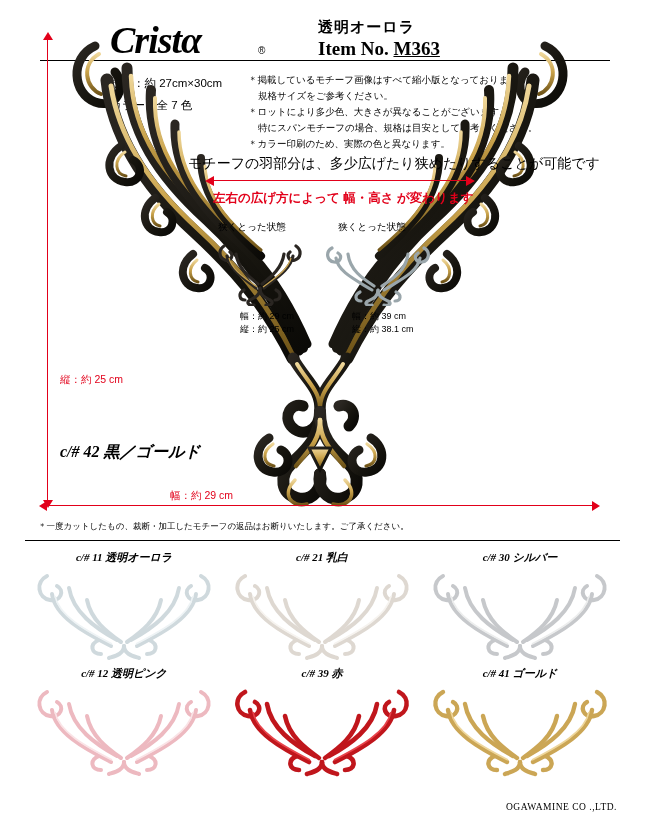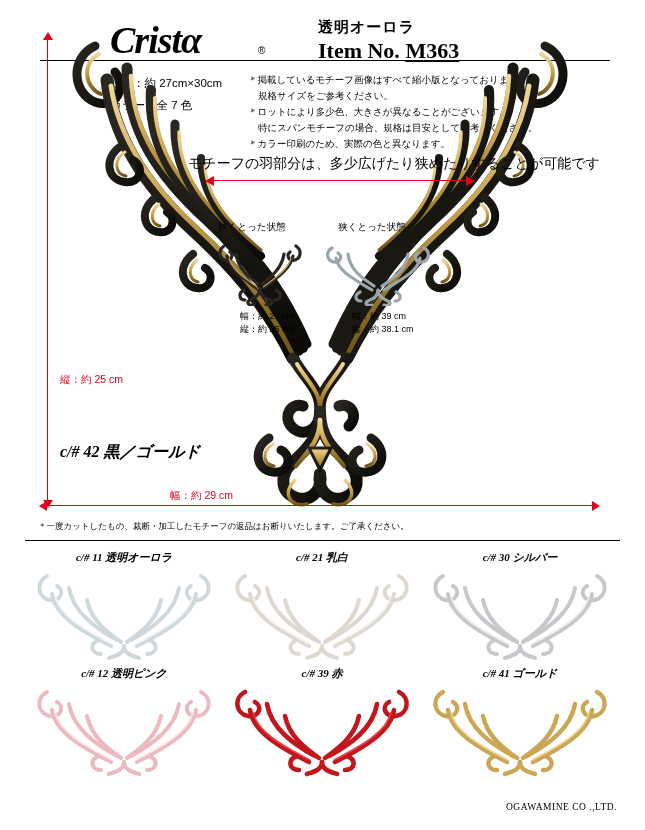--- a/index.html
+++ b/index.html
@@ -44,21 +44,21 @@
     top: 18px;
     font-size: 15px;
     font-weight: bold;
     letter-spacing: 1px;
   }
   .item-no {
     position: absolute;
     left: 318px;
     top: 38px;
     font-family: "Liberation Serif", serif;
-    font-size: 22px;
+    font-size: 19px;
     font-weight: bold;
   }
   .item-no .num {
     text-decoration: underline;
   }
   .hr-top {
     position: absolute;
     left: 40px;
     top: 60px;
     width: 570px;
@@ -368,20 +368,21 @@
   <div class="dim-v-label">縦：約 25 cm</div>
   <div class="dim-h-label">幅：約 29 cm</div>
   <div class="color-main-label">c/# 42  黒／ゴールド</div>
 
   <div class="mid-note">モチーフの羽部分は、多少広げたり狭めたりすることが可能です</div>
   <div class="arrow-row">
     <div class="ah-l"></div>
     <div class="line"></div>
     <div class="ah-r"></div>
   </div>
+  <div class="mid-red">左右の広げ方によって 幅・高さ が変わります</div>
 
   <div class="sub-label" style="left:192px; top:221px;">狭くとった状態</div>
   <div class="sub-label" style="left:312px; top:221px;">狭くとった状態</div>
 
   <svg style="position:absolute;left:212px;top:238px;" width="96" height="68" viewBox="0 0 96 68">
     <g fill="none" stroke="#2a2622" stroke-width="3.2" stroke-linecap="round">
       <path d="M12 8 C6 12 7 20 13 22 C19 24 22 17 18 14"></path>
       <path d="M84 8 C90 12 89 20 83 22 C77 24 74 17 78 14"></path>
       <path d="M15 18 C18 32 32 40 44 50"></path>
       <path d="M81 18 C78 32 64 40 52 50"></path>

